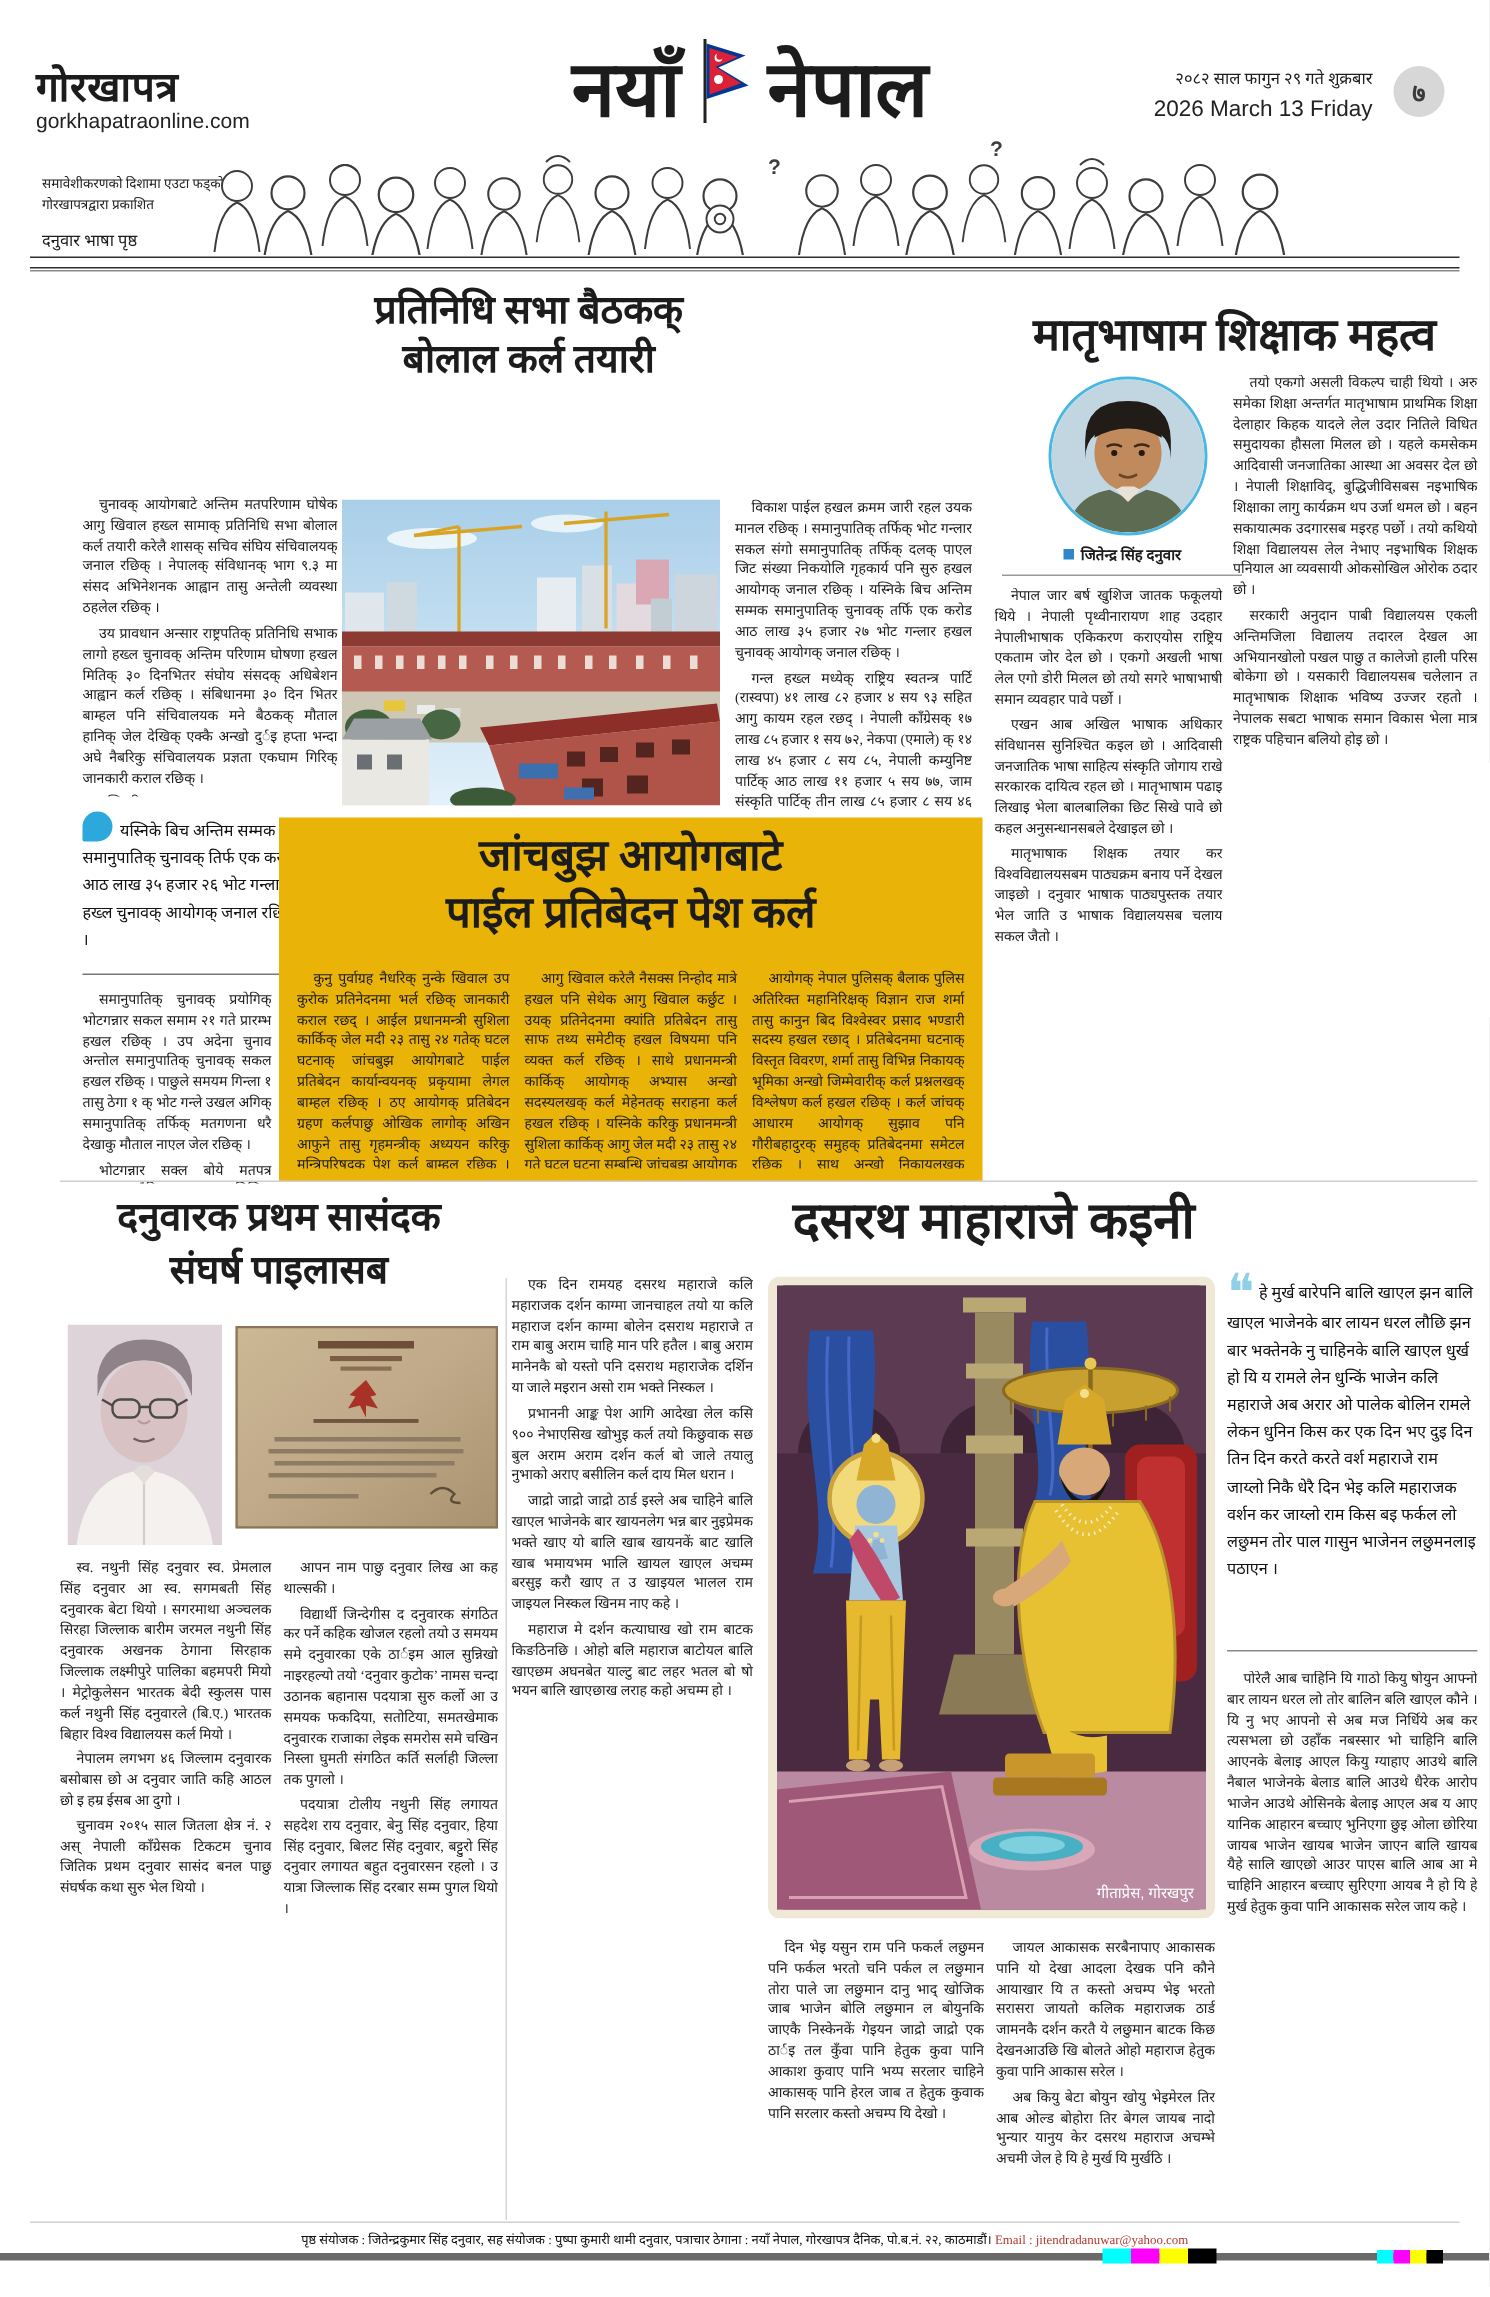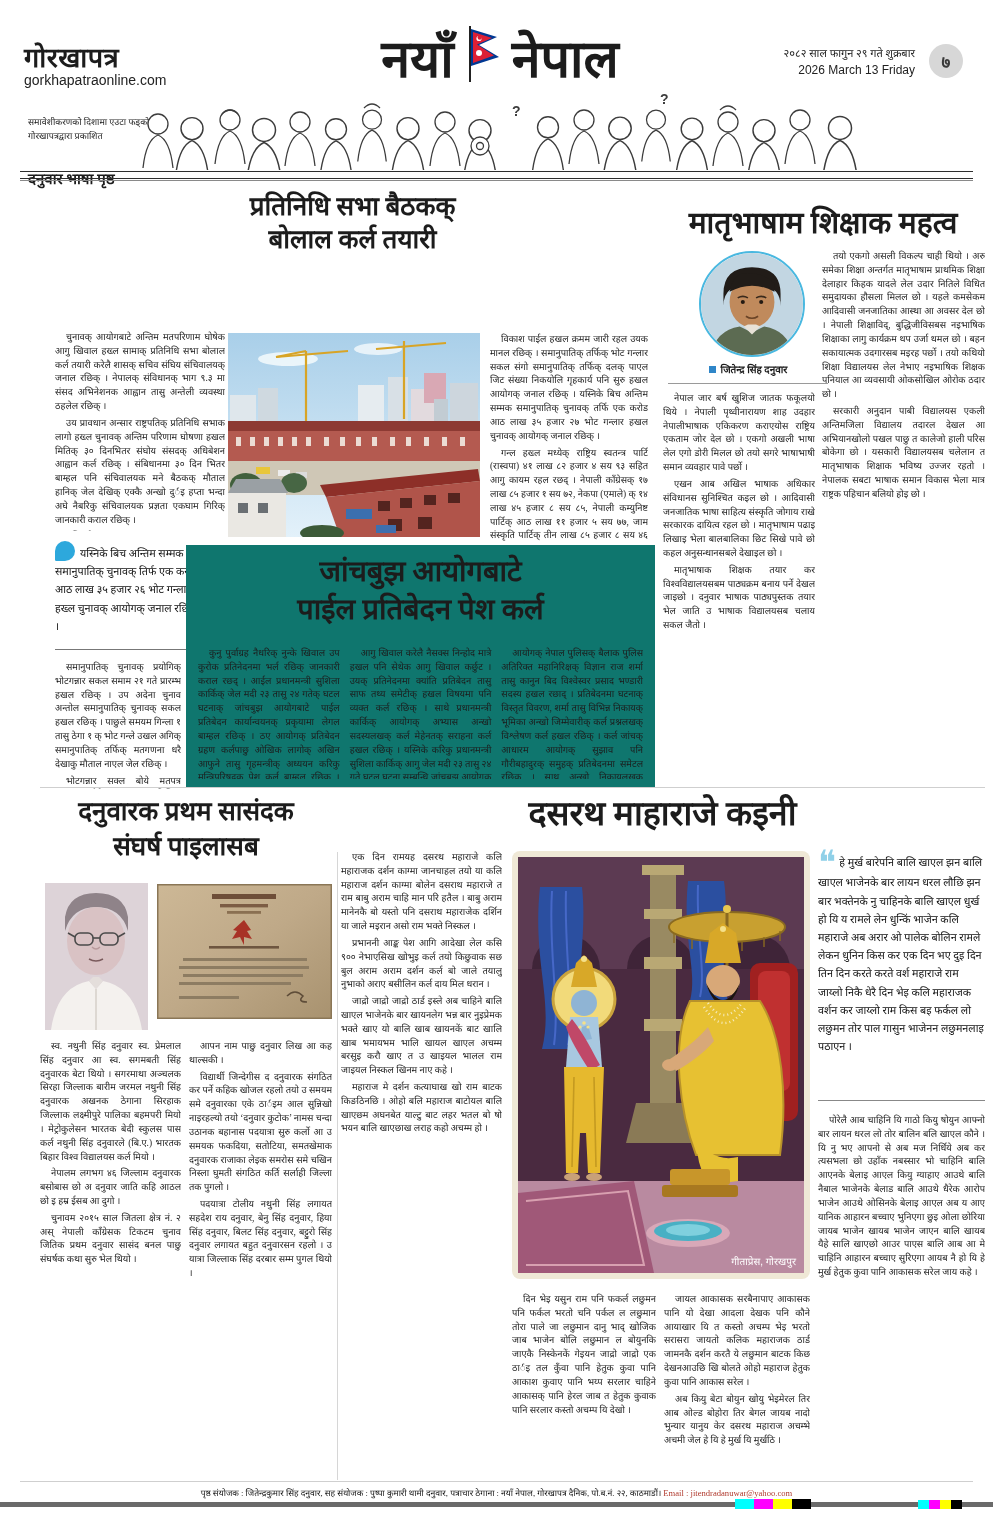--- a/index.html
+++ b/index.html
@@ -3,44 +3,44 @@
 <meta charset="utf-8">
 <style>
   html,body{margin:0;padding:0;background:#e9e9e9;}
   .page{position:relative;width:993px;height:1531px;background:#ffffff;margin:0 auto;
         font-family:"Liberation Serif","DejaVu Sans",serif;color:#1c1c1c;overflow:hidden;}
   .abs{position:absolute;}
   
   .brand{left:24px;top:38px;font-size:27px;font-weight:bold;letter-spacing:.5px;}
   .brand-url{left:24px;top:72px;font-size:14px;font-family:"Liberation Sans",sans-serif;color:#222;}
   .tagline{left:28px;top:116px;font-size:9px;line-height:1.55;color:#222;}
-  .page-label{left:28px;top:168px;font-size:15px;font-weight:bold;}
+  .page-label{left:28px;top:152px;font-size:11px;font-weight:normal;}
   .masthead{left:310px;top:26px;width:380px;display:flex;align-items:flex-end;justify-content:center;gap:10px;}
   .masthead .word{font-size:52px;font-weight:bold;line-height:1;}
   .dateline{left:700px;top:46px;width:215px;text-align:right;font-size:11px;line-height:1.45;}
-  .dateline .en{font-family:"Liberation Sans",sans-serif;font-size:12px;color:#222;}
+  .dateline .en{font-family:"Liberation Sans",sans-serif;font-size:15px;color:#222;}
   .page-num{left:929px;top:44px;width:34px;height:34px;border-radius:50%;background:#d7d7d7;
             display:flex;align-items:center;justify-content:center;font-size:17px;font-weight:bold;color:#3a3a3a;}
   .header-rule{left:20px;top:171px;width:953px;height:6px;border-top:1.5px solid #2e2e2e;border-bottom:1px solid #2e2e2e;}
   .header-rule2{left:20px;top:180px;width:953px;border-top:1px solid #8a8a8a;}
   
   .btxt{font-size:9.4px;line-height:1.47;text-align:justify;overflow:hidden;}
   .btxt p{margin:0 0 3px;text-indent:11px;}
   .btxt p:first-child{text-indent:11px;}
   
   .lead-hl{left:55px;top:190px;width:595px;text-align:center;font-weight:bold;font-size:26px;line-height:1.28;}
   .lead-col1{left:55px;top:331px;width:170px;height:200px;}
   .lead-photo{left:228px;top:333px;width:252px;height:204px;}
   .lead-col2{left:490px;top:333px;width:158px;height:208px;}
   .pullquote{font-size:10.8px;line-height:1.5;color:#111;}
   .quote1{left:55px;top:541px;width:146px;height:102px;border-bottom:1px solid #777;padding-bottom:6px;}
   .qicon{display:inline-block;width:20px;height:20px;border-radius:50% 50% 50% 6%;background:#2da8dc;vertical-align:-4px;margin-right:5px;}
   .lead-col1b{left:55px;top:661px;width:126px;height:128px;}
   
-  .probe-box{left:186px;top:545px;width:469px;height:243px;background:#0f766e;}
+  .probe-box{left:186px;top:545px;width:469px;height:243px;background:#eab308;}
   .probe-hl{position:absolute;left:0;top:8px;width:100%;text-align:center;font-weight:bold;font-size:29px;line-height:1.3;}
   .probe-cols{position:absolute;left:12px;top:102px;width:445px;height:132px;display:flex;gap:10px;}
   .probe-cols .pc{flex:1;}
   
   .mt-hl{left:660px;top:201px;width:326px;font-size:30px;font-weight:bold;text-align:center;}
   .mt-portrait{left:699px;top:251px;width:102px;height:102px;border-radius:50%;overflow:hidden;border:2.5px solid #49b8e0;}
   .mt-byline{left:668px;top:362px;width:160px;text-align:center;font-size:10px;font-weight:bold;
              border-bottom:1.5px solid #9a9a9a;padding-bottom:7px;}
   .bsq{display:inline-block;width:7px;height:7px;background:#2f86c8;margin-right:5px;}
   .mt-col1{left:663px;top:392px;width:152px;height:393px;}

